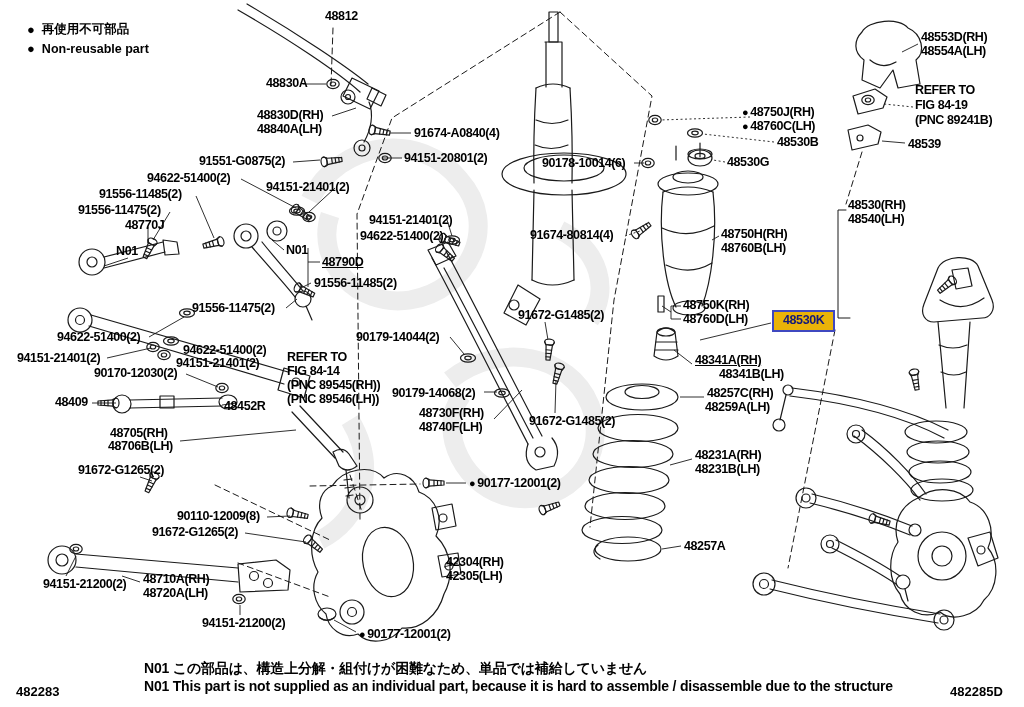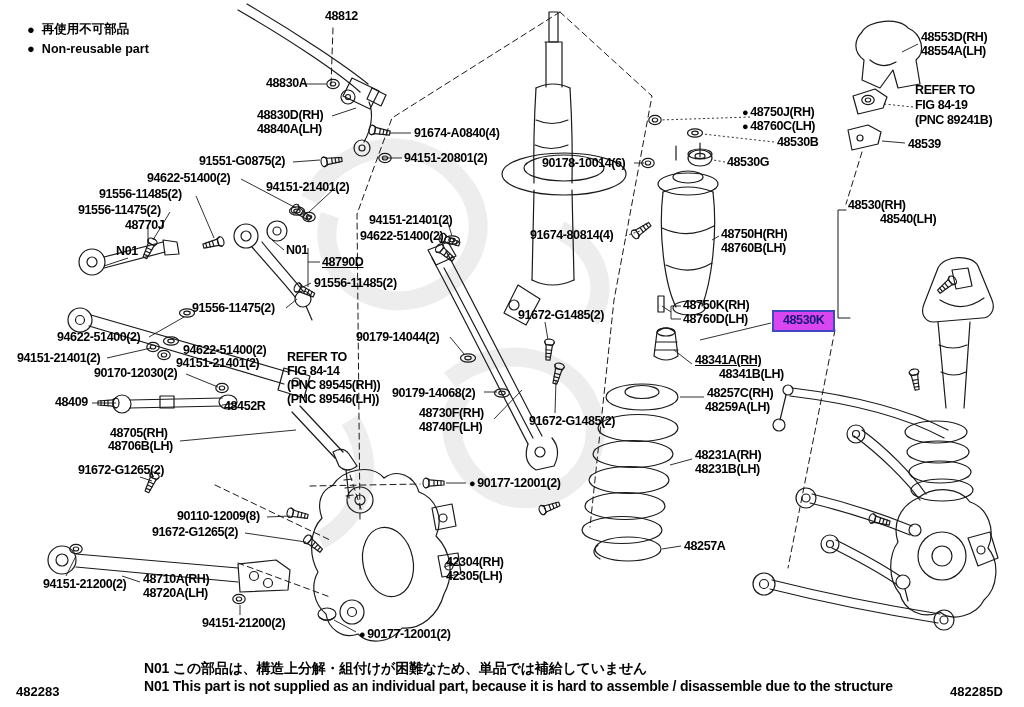--- a/index.html
+++ b/index.html
@@ -329,32 +329,32 @@
       <div class="label" style="left: 530px; top: 229px;">91674-80814(4)</div>
       <div class="label" style="left: 286px; top: 244px;">N01</div>
       <div class="label" style="left: 322px; top: 256px; text-decoration: underline;">48790D</div>
       <div class="label" style="left: 314px; top: 277px;">91556-11485(2)</div>
       <div class="label" style="left: 192px; top: 302px;">91556-11475(2)</div>
       <div class="label" style="left: 742px; top: 106px;"><span class="blt">●</span>48750J(RH)</div>
       <div class="label" style="left: 742px; top: 120px;"><span class="blt">●</span>48760C(LH)</div>
       <div class="label" style="left: 777px; top: 136px;">48530B</div>
       <div class="label" style="left: 727px; top: 156px;">48530G</div>
       <div class="label" style="left: 848px; top: 199px;">48530(RH)</div>
-      <div class="label" style="left: 848px; top: 213px; margin-left: 32px;">48540(LH)</div>
+      <div class="label" style="left: 848px; top: 213px;">48540(LH)</div>
       <div class="label" style="left: 721px; top: 228px;">48750H(RH)</div>
       <div class="label" style="left: 721px; top: 242px;">48760B(LH)</div>
       <div class="label" style="left: 921px; top: 31px;">48553D(RH)</div>
       <div class="label" style="left: 921px; top: 45px;">48554A(LH)</div>
       <div class="label" style="left: 915px; top: 84px;">REFER TO</div>
       <div class="label" style="left: 915px; top: 99px;">FIG 84-19</div>
       <div class="label" style="left: 915px; top: 114px;">(PNC 89241B)</div>
       <div class="label" style="left: 908px; top: 138px;">48539</div>
       <div class="label" style="left: 683px; top: 299px;">48750K(RH)</div>
       <div class="label" style="left: 683px; top: 313px;">48760D(LH)</div>
-      <div class="label hl" style="left: 772px; top: 310px; background: #d946ef; border-color: rgb(63, 72, 192); color: rgb(20, 25, 122); text-align: center;">48530K</div>
+      <div class="label hl" style="left: 772px; top: 310px; background: #eab308; border-color: rgb(63, 72, 192); color: rgb(20, 25, 122); text-align: center;">48530K</div>
       <div class="label" style="left: 518px; top: 309px;">91672-G1485(2)</div>
       <div class="label" style="left: 695px; top: 354px; text-decoration: underline;">48341A(RH)</div>
       <div class="label" style="left: 695px; top: 368px; margin-left: 24px;">48341B(LH)</div>
       <div class="label" style="left: 57px; top: 331px;">94622-51400(2)</div>
       <div class="label" style="left: 17px; top: 352px;">94151-21401(2)</div>
       <div class="label" style="left: 183px; top: 344px;">94622-51400(2)</div>
       <div class="label" style="left: 176px; top: 357px;">94151-21401(2)</div>
       <div class="label" style="left: 94px; top: 367px;">90170-12030(2)</div>
       <div class="label" style="left: 55px; top: 396px;">48409</div>
       <div class="label" style="left: 224px; top: 400px;">48452R</div>

